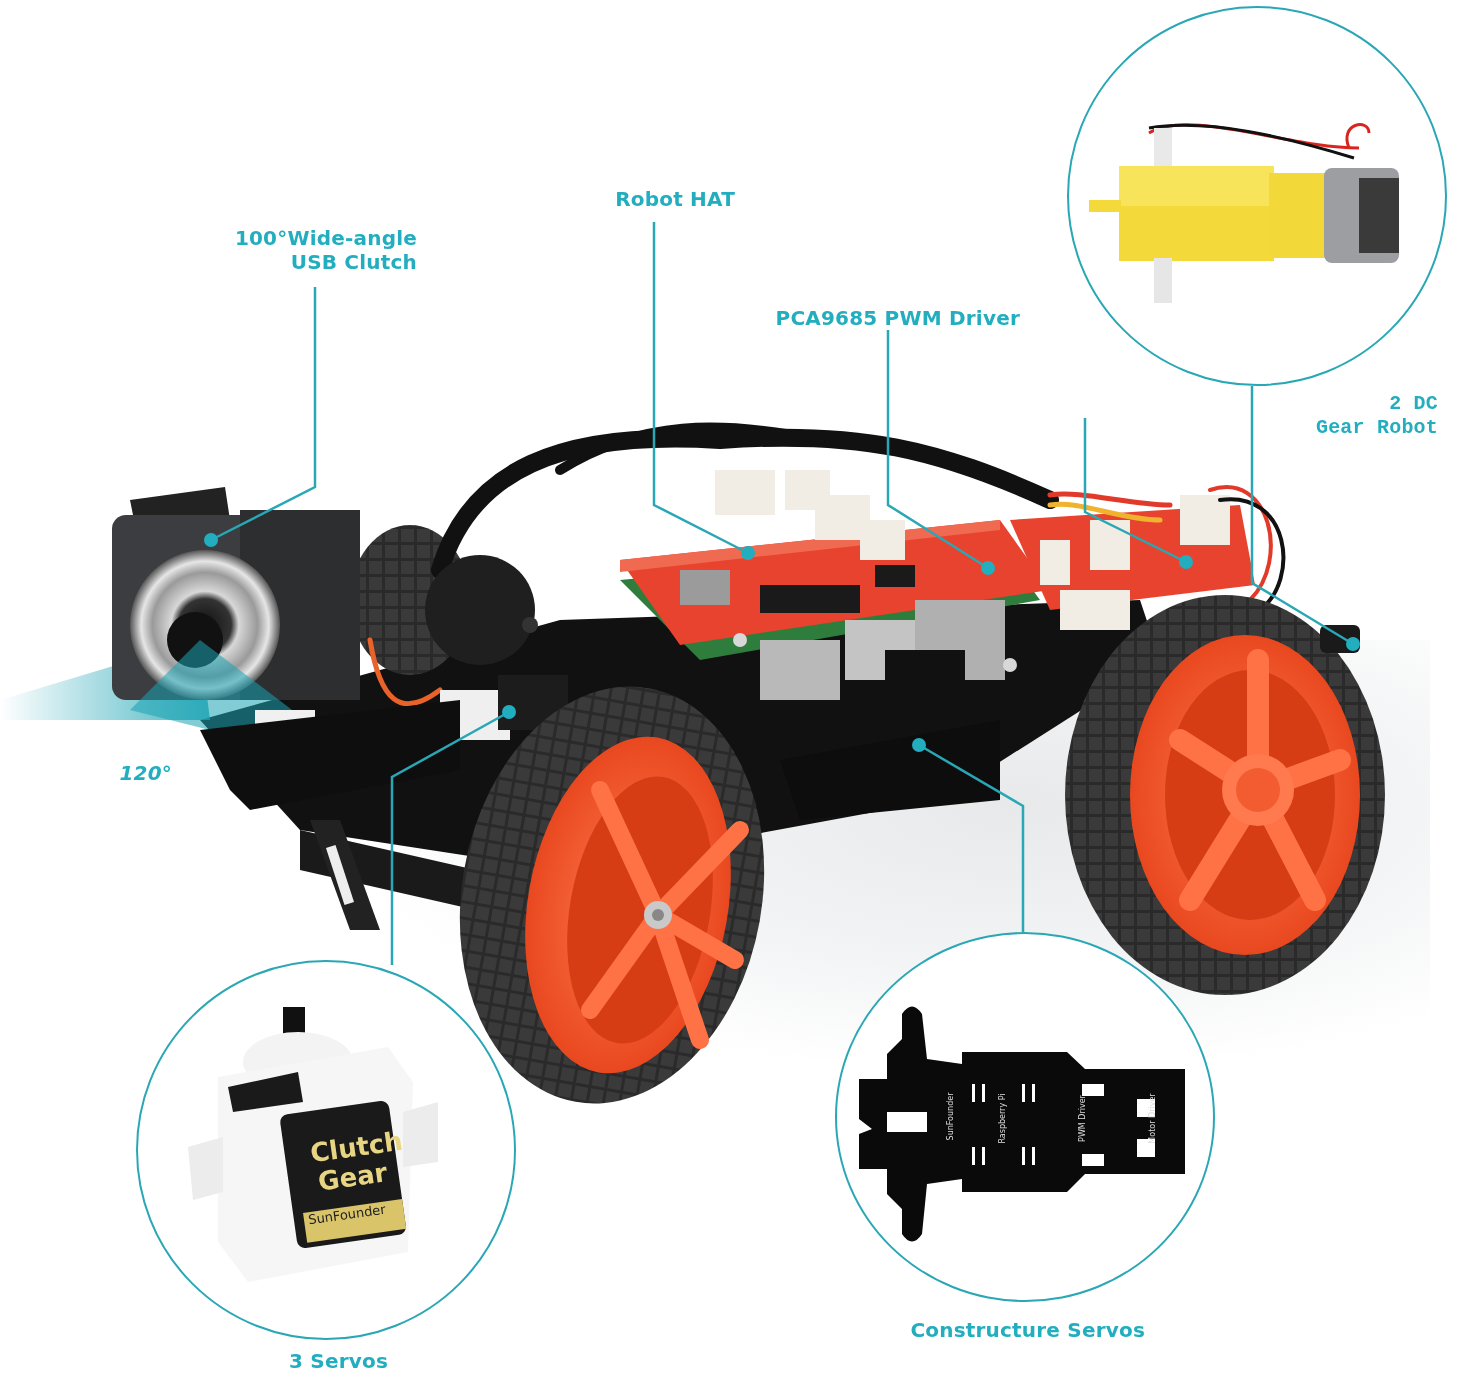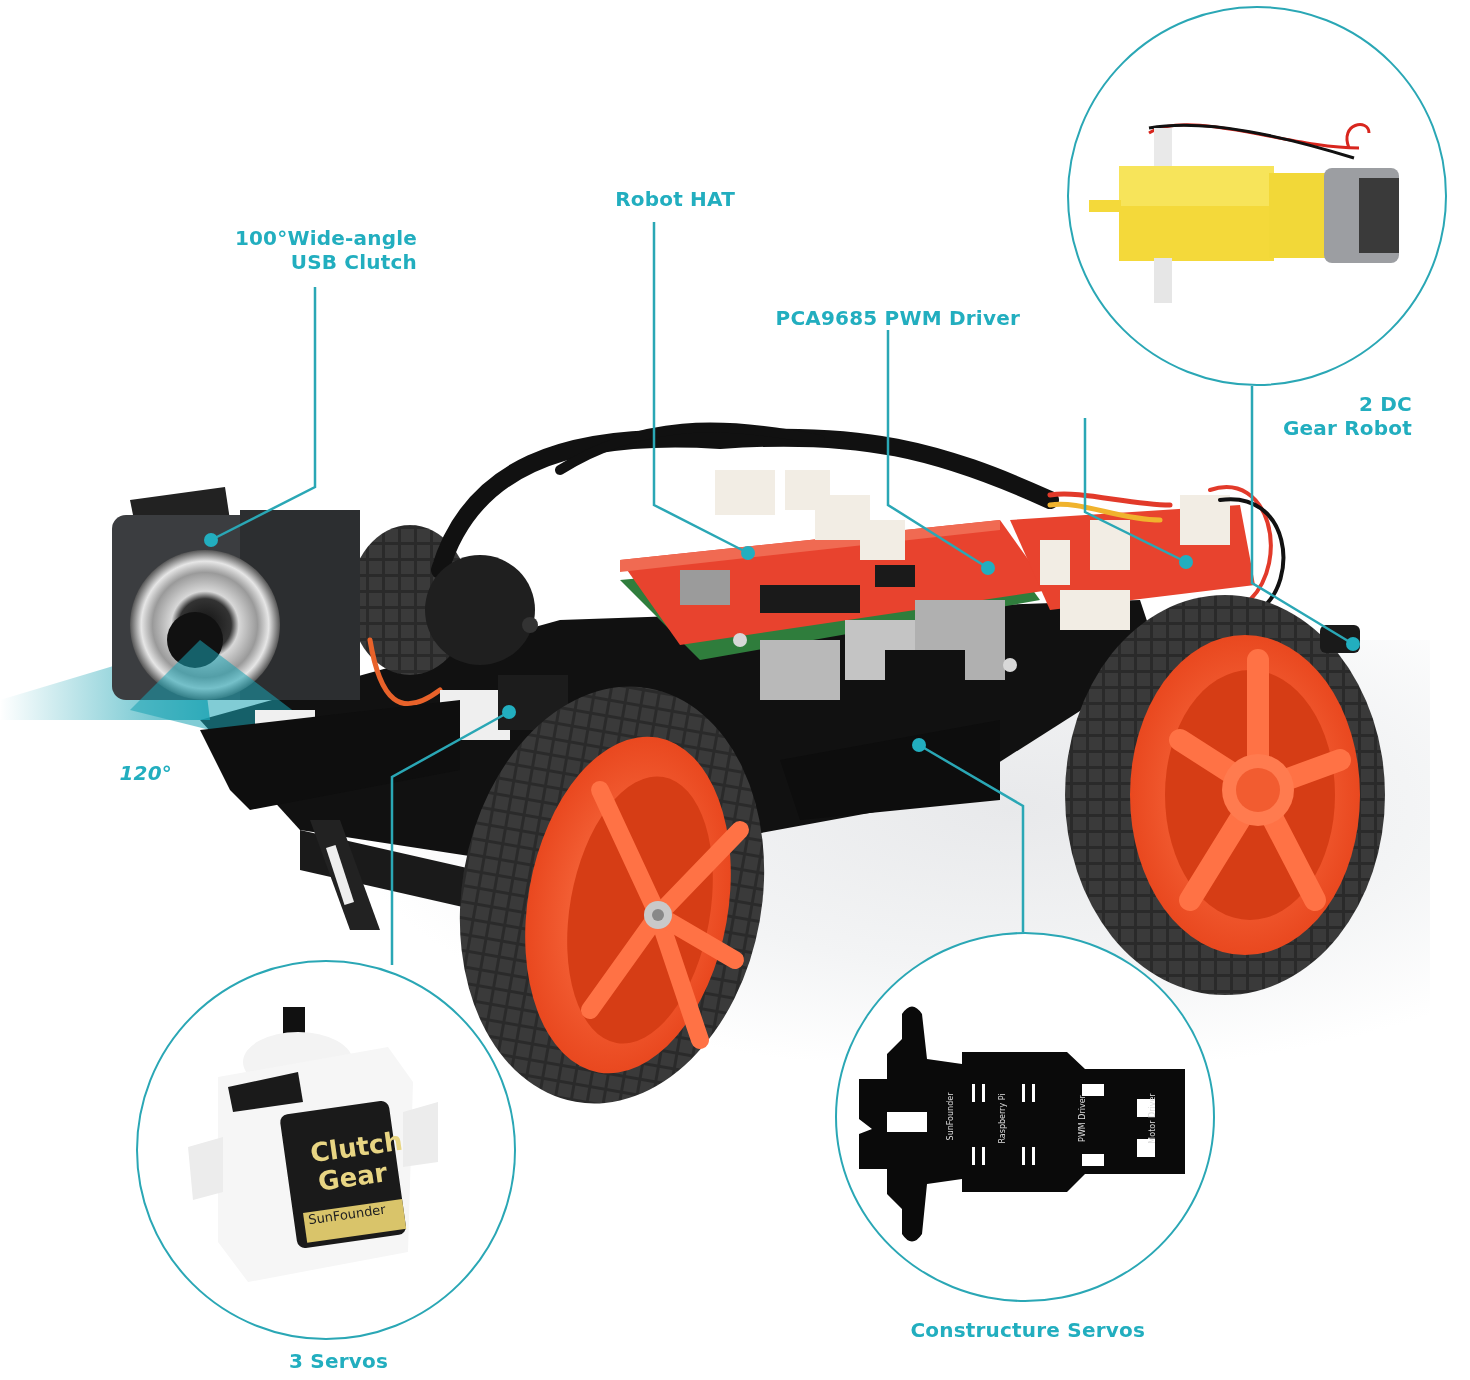--- a/index.html
+++ b/index.html
@@ -227,21 +227,21 @@
   <div class="label" style="left:212px;top:226px;width:205px;">
     <div>100°Wide-angle</div>
     <div>USB Clutch</div>
   </div>
 
   <div class="label" style="left:580px;top:187px;width:155px;">Robot HAT</div>
 
   <div class="label" style="left:760px;top:280px;width:260px;margin-top:26px;">PCA9685 PWM Driver</div>
 
 
-  <div class="label" style="left:1262px;top:392px;width:150px;">
+  <div class="label" style="left:1288px;top:392px;width:150px;font-family:Liberation Mono, monospace;">
     <div>2 DC</div>
     <div>Gear Robot</div>
   </div>
 
   <div class="label" style="left:112px;top:761px;width:60px;font-style:italic;">120°</div>
 
   <div class="label" style="left:268px;top:1349px;width:120px;">3 Servos</div>
 
   <div class="label" style="left:905px;top:1318px;width:240px;">Constructure Servos</div>
 

